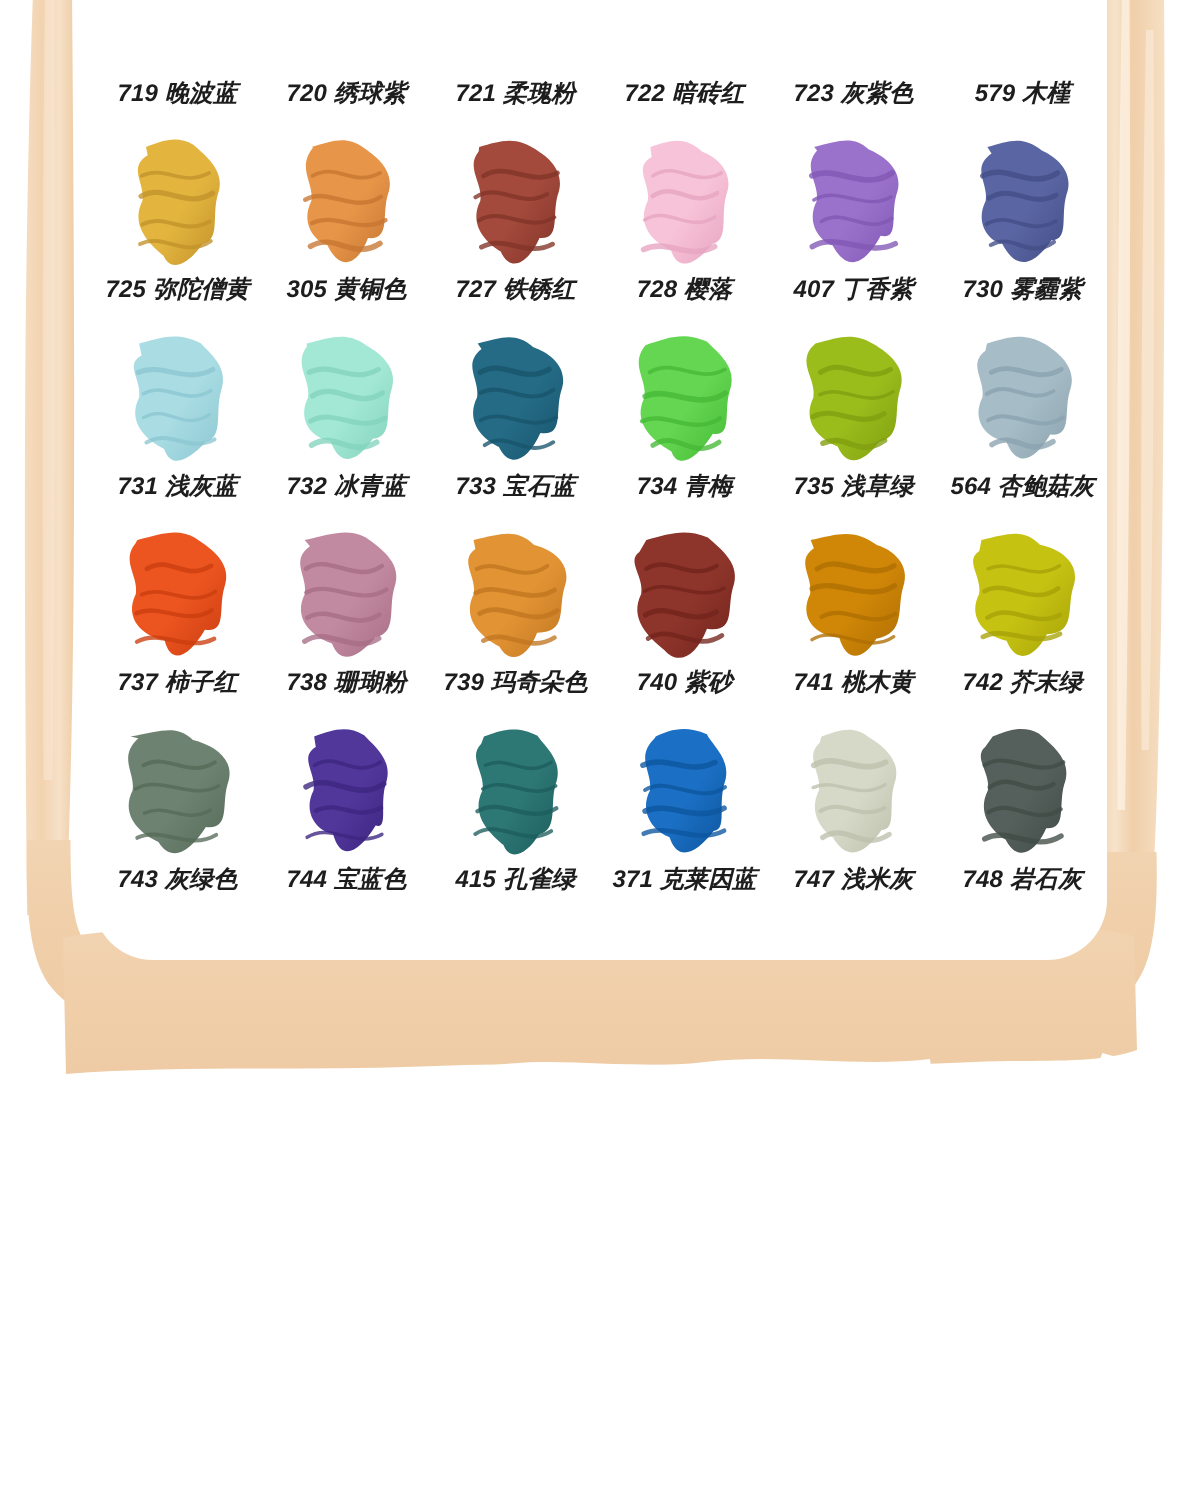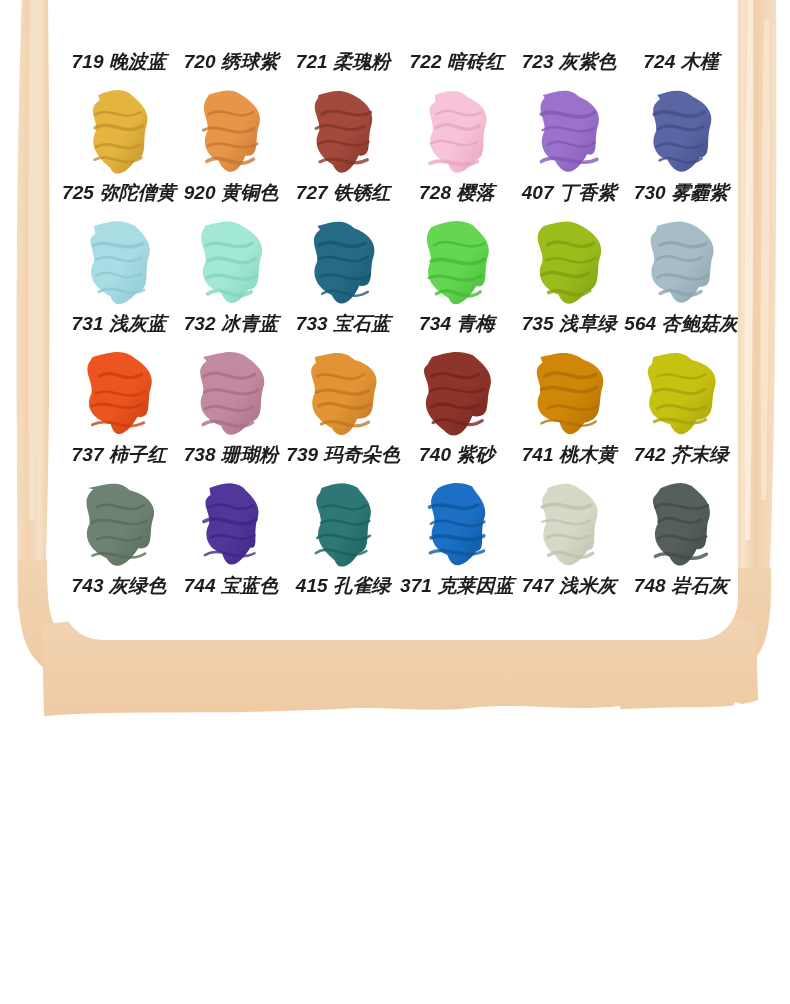--- a/index.html
+++ b/index.html
@@ -68,21 +68,21 @@
     display: flex;
     align-items: center;
     justify-content: center;
   }
 
   .swatch {
     display: block;
   }
 
   .cell-label {
-    font-size: 19px;
+    font-size: 16px;
     font-style: italic;
     font-weight: 600;
     color: #1d1d1d;
     letter-spacing: 0.1px;
     white-space: nowrap;
     line-height: 1;
     padding-bottom: 8px;
     font-family: "Liberation Sans", "DejaVu Sans", sans-serif;
   }
 </style>
@@ -272,21 +272,21 @@
          <stop offset="100%" stop-color="#C91E6F"></stop>
        </linearGradient>
      </defs>
      <path d="M25.134209387532533,-25.2391881929893 C15.26731877739882,-14 27.26731877739882,-4 25.26731877739882,8 C17.26731877739882,24 29.26731877739882,36 37.145251990829244,37.28254198901474 C44,50 56,44 62.82396101989968,26.237768885790263 C76.73268122260117,34 70.73268122260117,18 74.73268122260117,4 C80.73268122260117,-12 66.73268122260117,-22 61.58711624312546,-27.96718597317449 C48,-36 38,-32 27.074550682247875,-28 Z" fill="url(#g724)"></path>
      <path d="M23.436796189954876,-9.308660312885726 C39.436796189954876,-20.201473997254613 54.19288062872033,-1.6633327445310226 72.19288062872033,-11.308660312885726" fill="none" stroke="#C91E6F" stroke-width="2.7466427328747898" stroke-linecap="round" opacity="0.78"></path>
               <path d="M23.304700137723565,2.8372548105834277 C39.304700137723565,-4.896992397400084 53.56657027991794,13.06846563991553 71.56657027991794,0.8372548105834277" fill="none" stroke="#C91E6F" stroke-width="2.326675224363187" stroke-linecap="round" opacity="0.78"></path>
               <path d="M26.617341998320697,19.758718897289928 C42.6173419983207,10.718305039833439 52.87471580266707,27.522738863771192 70.87471580266707,17.758718897289928" fill="none" stroke="#C91E6F" stroke-width="2.2415531635477923" stroke-linecap="round" opacity="0.78"></path>
               <path d="M24.686573030746807,32.879058394571324 C40.68657303074681,25.396886382017694 50.17325973146281,42.19657293441546 68.1732597314628,30.879058394571324" fill="none" stroke="#C91E6F" stroke-width="2.2145170211859595" stroke-linecap="round" opacity="0.78"></path>
             </svg>
     </div>
-    <div class="cell-label">724 木槿</div>
+    <div class="cell-label">579 木槿</div>
   </div>
 
   <div class="cell">
     <div class="swatch-wrap">
       <svg class="swatch" width="96" height="104" viewBox="0 0 96 104" aria-hidden="true">
               <defs>
        <linearGradient id="g725" x1="0" y1="0" x2="1" y2="1">
          <stop offset="0%" stop-color="#E3B53F"></stop>
          <stop offset="55%" stop-color="#E3B53F"></stop>
          <stop offset="100%" stop-color="#C2922A"></stop>
@@ -312,21 +312,21 @@
          <stop offset="100%" stop-color="#C67632"></stop>
        </linearGradient>
      </defs>
      <path d="M25.771984950533128,16.296616554398376 C14.540119244968572,30 26.540119244968572,40 24.540119244968572,52 C16.540119244968572,68 28.540119244968572,80 35.15920442396738,81.12698971812007 C44,100 56,94 62.322066784055,76.73686003439913 C77.45988075503143,78 71.45988075503143,62 75.45988075503143,48 C81.45988075503143,32 67.45988075503143,22 59.42862677640683,16.44606107587277 C48,8 38,12 24.709913328620562,16 Z" fill="url(#g726)"></path>
      <path d="M25.356591227164767,35.282011802346446 C41.35659122716477,25.912702852726305 52.342936513173825,43.08529406361528 70.34293651317383,33.282011802346446" fill="none" stroke="#C67632" stroke-width="2.5741899968936064" stroke-linecap="round" opacity="0.78"></path>
               <path d="M20.455785751555016,51.16580834517526 C36.45578575155501,42.404508734217146 52.939424273995414,60.965603974073005 70.93942427399541,49.16580834517526" fill="none" stroke="#C67632" stroke-width="2.973735237481881" stroke-linecap="round" opacity="0.78"></path>
               <path d="M24.945038797773904,66.79341211430422 C40.945038797773904,59.052089954191864 56.08105754762937,74.55281176713892 74.08105754762937,64.79341211430422" fill="none" stroke="#C67632" stroke-width="2.824238348297886" stroke-linecap="round" opacity="0.78"></path>
               <path d="M23.949676515511086,82.2489303597477 C39.94967651551109,72.40792694045601 52.34458923076494,92.07457580784084 70.34458923076494,80.2489303597477" fill="none" stroke="#C67632" stroke-width="3.593463135414507" stroke-linecap="round" opacity="0.78"></path>
             </svg>
     </div>
-    <div class="cell-label">920 黄铜色</div>
+    <div class="cell-label">305 黄铜色</div>
   </div>
 
   <div class="cell">
     <div class="swatch-wrap">
       <svg class="swatch" width="96" height="104" viewBox="0 0 96 104" aria-hidden="true">
               <defs>
        <linearGradient id="g727" x1="0" y1="0" x2="1" y2="1">
          <stop offset="0%" stop-color="#A34A3C"></stop>
          <stop offset="55%" stop-color="#A34A3C"></stop>
          <stop offset="100%" stop-color="#823328"></stop>

